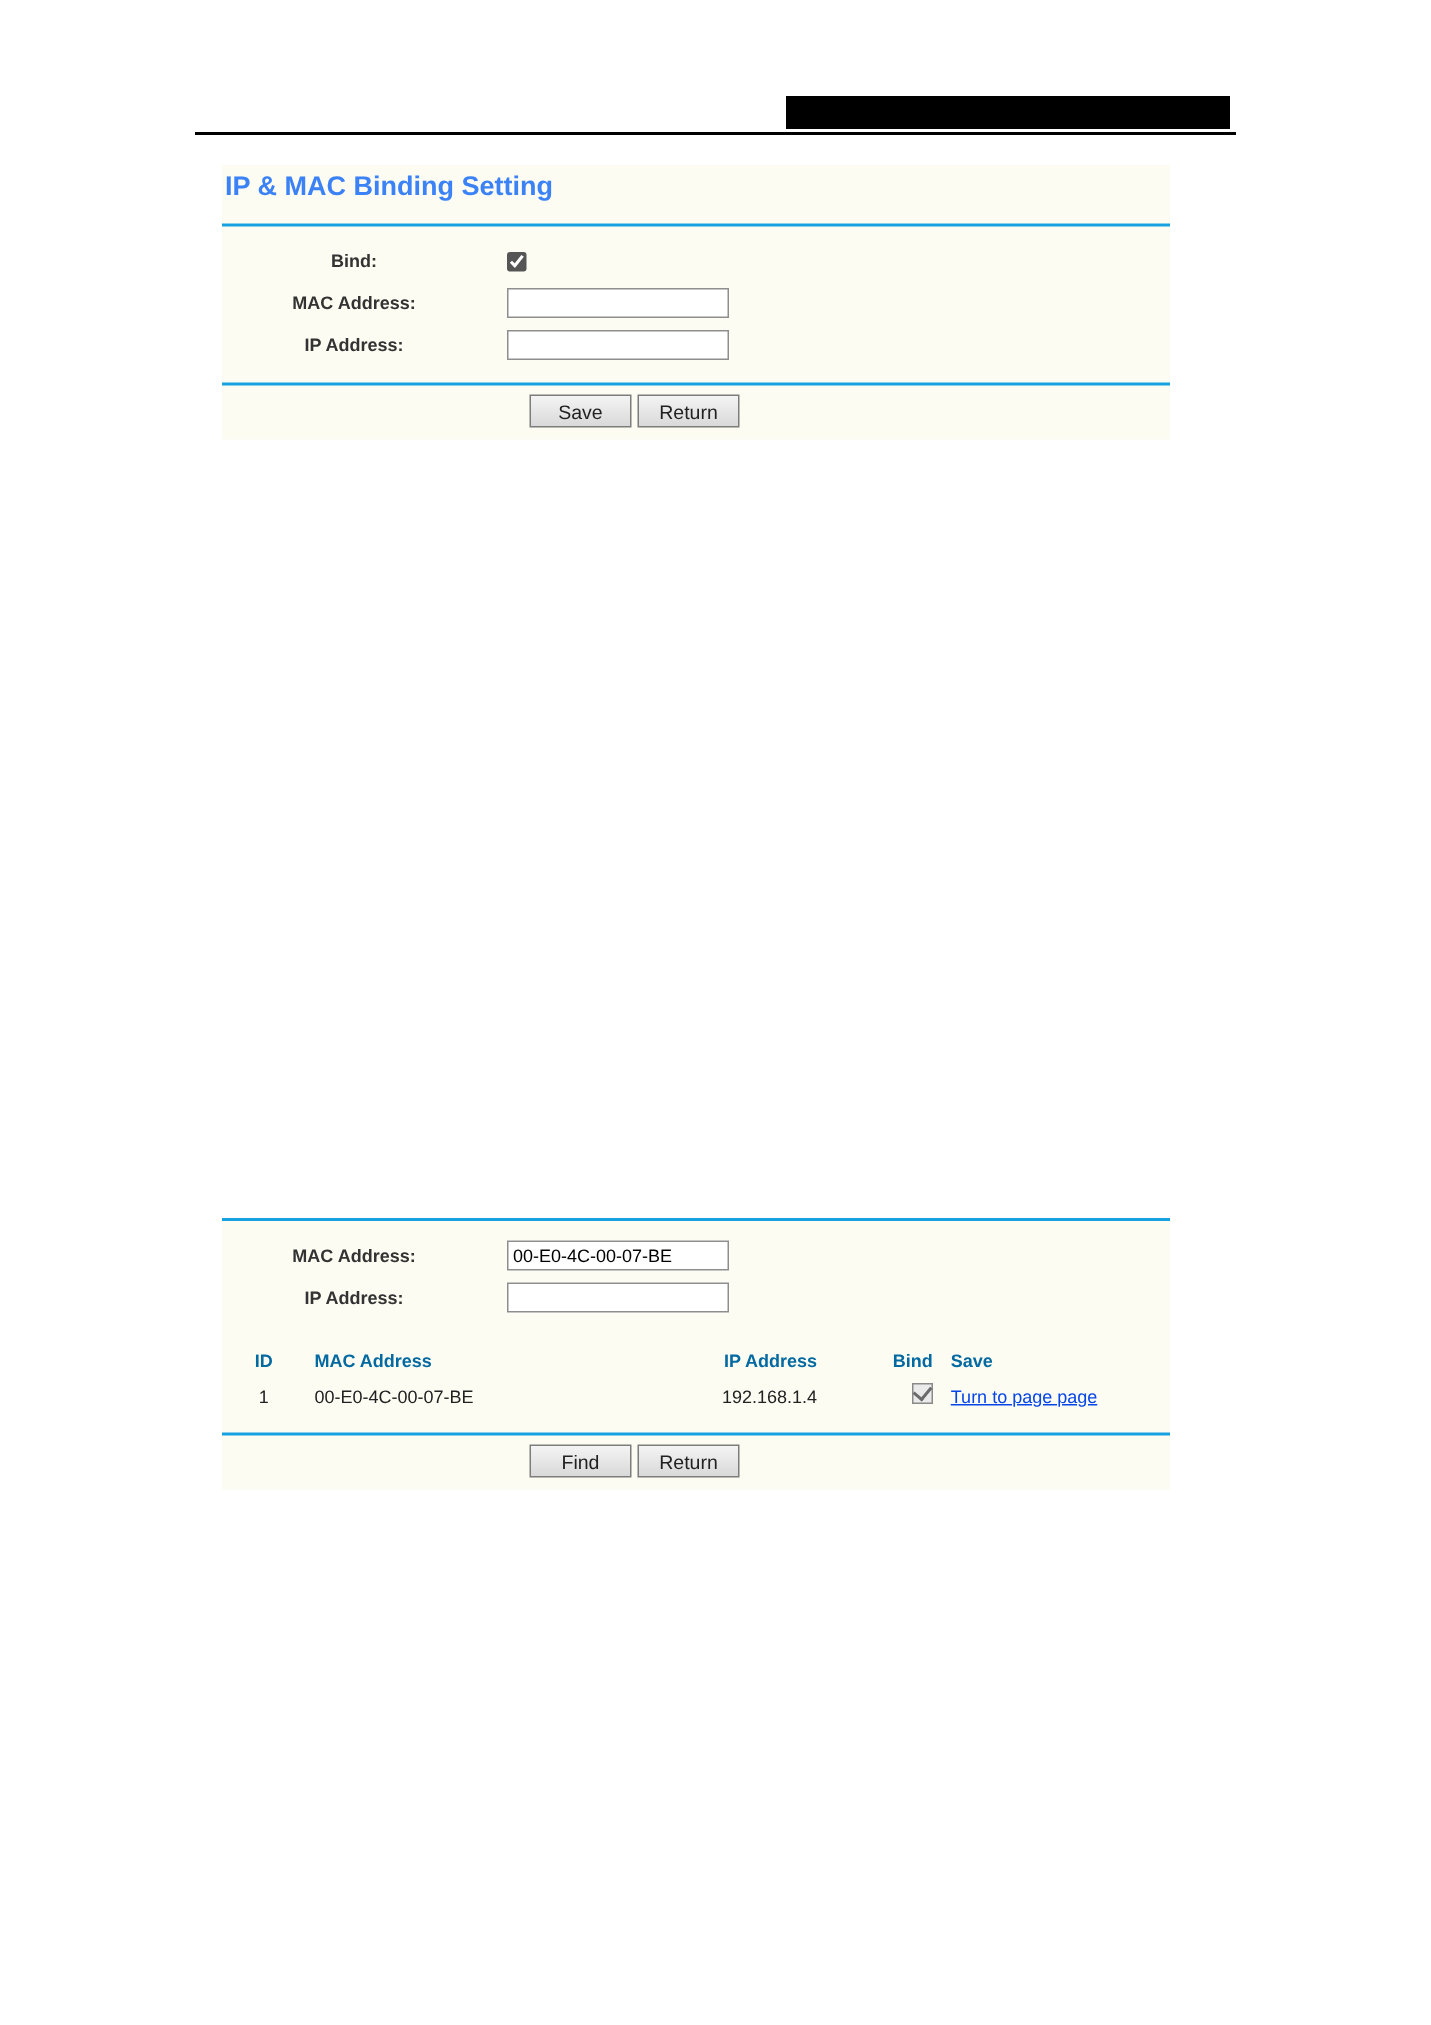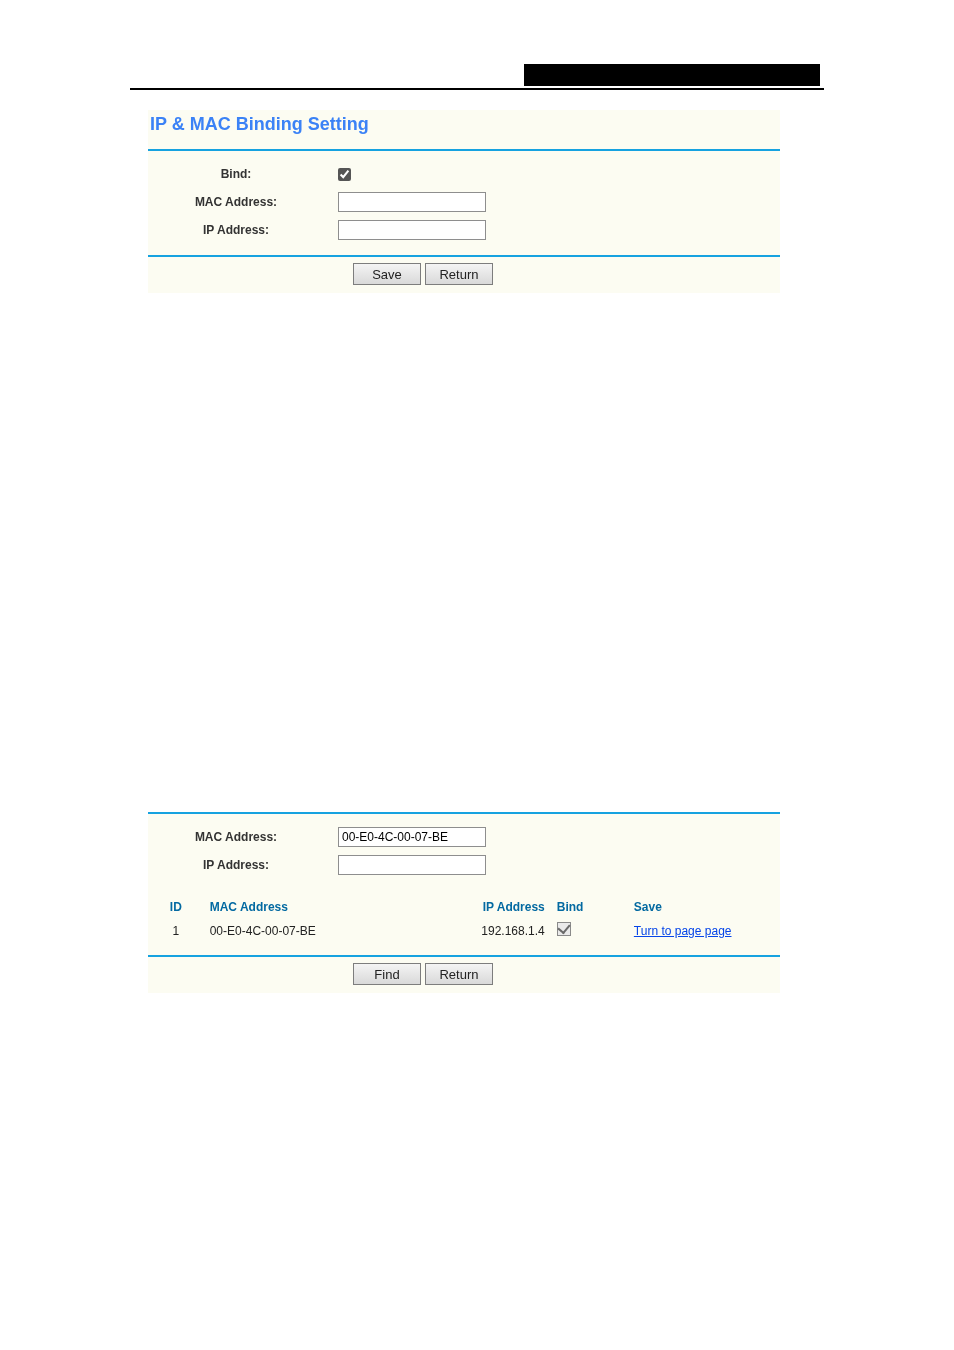--- a/index.html
+++ b/index.html
@@ -137,21 +137,21 @@
     color: #222;
     text-align: left;
   }
   .col-id   { width: 40px;  text-align: center; }
   .col-mac  { width: 160px; }
   .col-ip   { width: 140px; text-align: center;}
   .col-bind { width: 60px;  text-align: center;}
   .col-link { width: 130px; }
   .tbl th.col-id, .tbl td.col-id { text-align: center; }
   .tbl th.col-ip, .tbl td.col-ip { text-align: right; }
-  .tbl th.col-bind, .tbl td.col-bind { text-align: left; }
+  .tbl th.col-bind, .tbl td.col-bind { text-align: right; }
   a.link  { color: #0645e8; text-decoration: underline; cursor: pointer; }
   .cb-readonly {
     display: inline-block;
     width: 12px;
     height: 12px;
     border: 1px solid #8a8a8a;
     background:#eaeaea;
     position: relative;
   }
   .cb-readonly::after {

